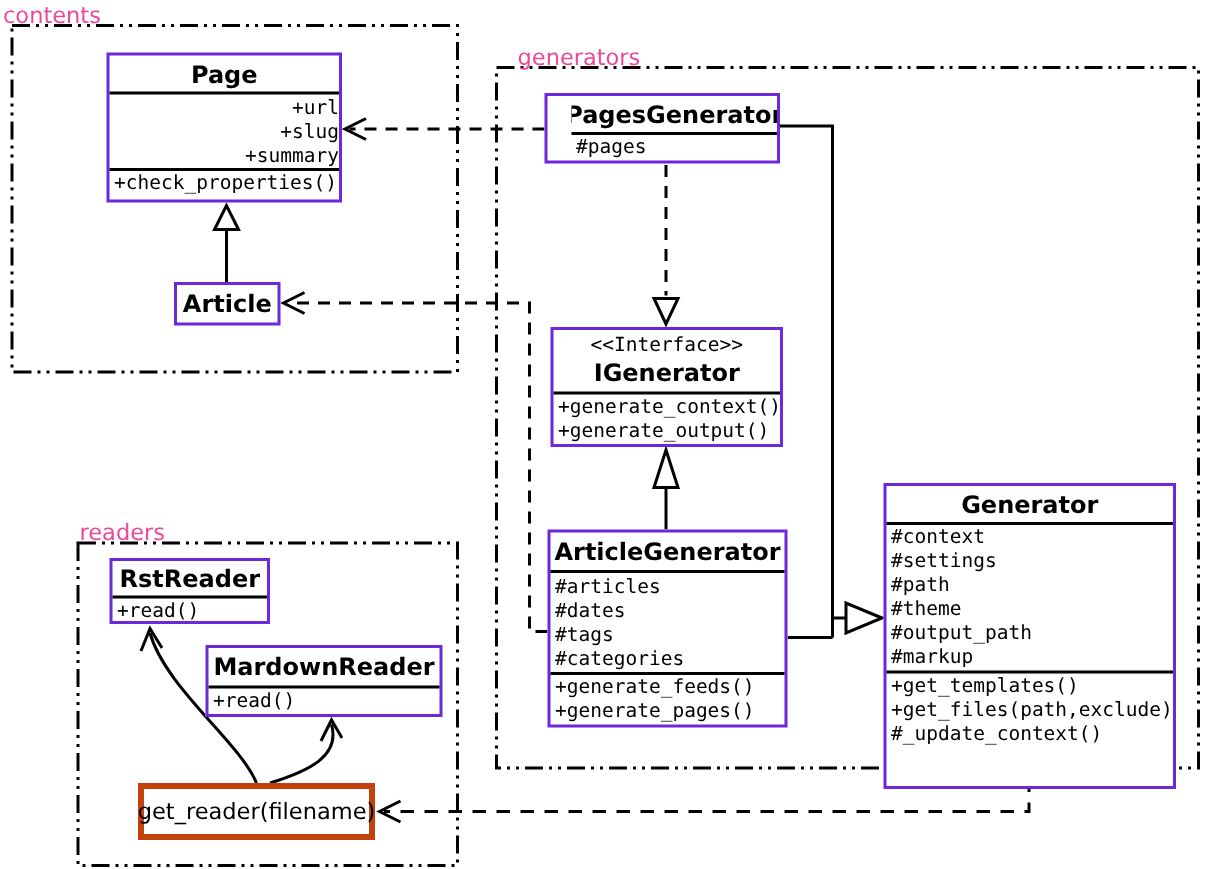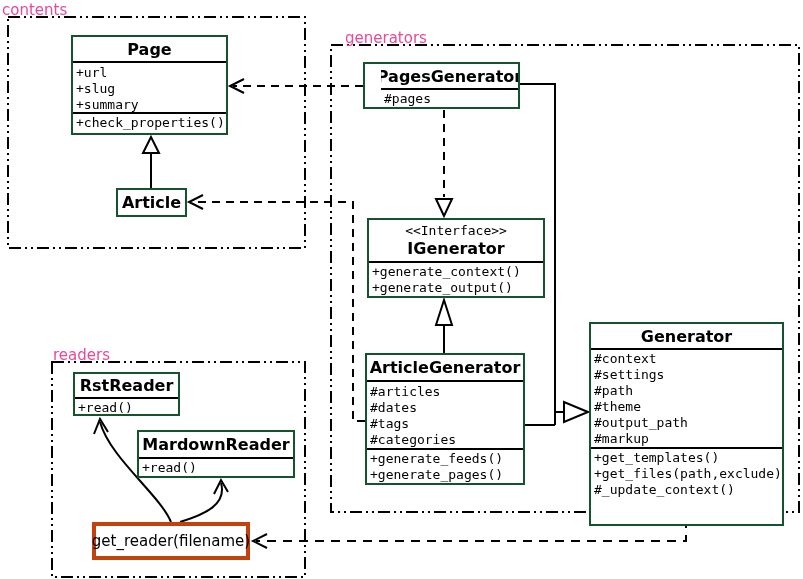--- a/index.html
+++ b/index.html
@@ -6,21 +6,21 @@
   .canvas{
     position:relative;width:803px;height:579px;background:#ffffff;
     font-family:"DejaVu Sans",sans-serif;color:#000;overflow:hidden;
   }
   .edges{position:absolute;left:0;top:0;width:803px;height:579px;}
   .pkg-label{
     position:absolute;font:15px "DejaVu Sans",sans-serif;color:#ec4899;
     white-space:nowrap;
   }
   .cls{
-    position:absolute;background:#ffffff;border:2px solid #14532d;
+    position:absolute;background:#ffffff;border:2px solid #6d28d9;
     box-sizing:border-box;display:flex;flex-direction:column;
   }
   .cls-title{
     flex:0 0 auto;display:flex;align-items:center;justify-content:center;
     font-weight:bold;font-size:16px;white-space:nowrap;overflow:hidden;
   }
   .cls-sec{
     flex:0 0 auto;border-top:2px solid #000;box-sizing:border-box;
     font-family:"DejaVu Sans Mono",monospace;font-size:13px;
     padding:1px 0 0 3px;overflow:hidden;
@@ -99,42 +99,42 @@
       <path d="M214,494 L221,480 L228,492" fill="none" stroke="#000" stroke-width="2"></path>
     </g>
   </svg>
 
   <div class="pkg-label" style="left:2px;top:1px;">contents</div>
   <div class="pkg-label" style="left:345px;top:29px;">generators</div>
   <div class="pkg-label" style="left:53px;top:346px;">readers</div>
 
   <div class="cls" style="left:71px;top:35px;width:157px;height:100px;">
     <div class="cls-title" style="flex-basis:24px;">Page</div>
-    <div class="cls-sec" style="flex-basis:51px;padding-top:2px;">
+    <div class="cls-sec" style="flex-basis:51px;padding-top:2px;text-align:right;">
       <div class="m">+url</div>
       <div class="m">+slug</div>
       <div class="m">+summary</div>
     </div>
     <div class="cls-sec grow">
       <div class="m">+check_properties()</div>
     </div>
   </div>
 
   <div class="cls" style="left:116px;top:188px;width:71px;height:29px;">
     <div class="cls-title" style="flex:1 1 auto;">Article</div>
   </div>
 
   <div class="cls" style="left:363px;top:62px;width:157px;height:47px;padding-left:16px;">
     <div class="cls-title" style="flex-basis:24px;">PagesGenerator</div>
     <div class="cls-sec grow">
       <div class="m">#pages</div>
     </div>
   </div>
 
-  <div class="cls" style="left:367px;top:218px;width:178px;height:80px;">
+  <div class="cls" style="left:367px;top:218px;width:155px;height:80px;">
     <div style="flex:0 0 41px;">
       <div class="stereotype">&lt;&lt;Interface&gt;&gt;</div>
       <div class="iface-name">IGenerator</div>
     </div>
     <div class="cls-sec grow">
       <div class="m">+generate_context()</div>
       <div class="m">+generate_output()</div>
     </div>
   </div>
 

